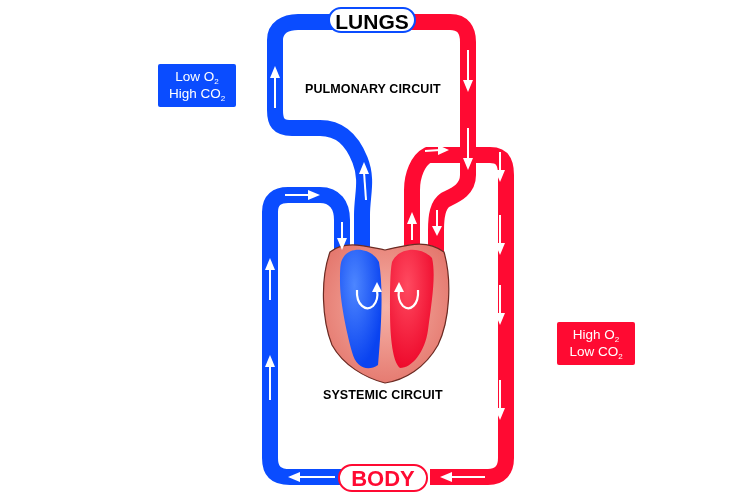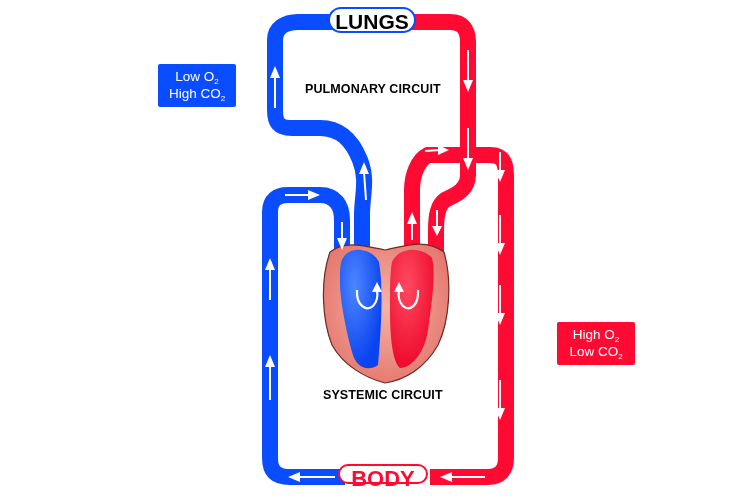--- a/index.html
+++ b/index.html
@@ -94,21 +94,21 @@
     <polygon points="300,472 288,477 300,482" stroke="none"></polygon>
     <line x1="485" y1="477" x2="450" y2="477"></line>
     <polygon points="452,472 440,477 452,482" stroke="none"></polygon>
   </g>
 </svg>
 
 <div class="pill" style="left:328px; top:7px; width:88px; height:26px; border:2.5px solid #0a4cff; color:#000000; font-size:21px; line-height:26px; box-sizing:border-box;">
   <span>LUNGS</span>
 </div>
 
-<div class="pill" style="left:338px; top:464px; width:90px; height:20px; border:2.5px solid #ff0a32; color:#ff0a32; font-size:22px; line-height:26px; box-sizing:border-box;">
+<div class="pill" style="left:338px; top:464px; width:90px; height:28px; border:2.5px solid #ff0a32; color:#ff0a32; font-size:22px; line-height:26px; box-sizing:border-box;">
   <span>BODY</span>
 </div>
 
 <div class="lbl" style="left:305px; top:82px;">PULMONARY CIRCUIT</div>
 <div class="lbl" style="left:323px; top:388px;">SYSTEMIC CIRCUIT</div>
 
 <div class="box" style="left:158px; top:64px; width:78px; height:43px; background:#0a4cff; padding-top:4px; box-sizing:border-box;">
   <div><span>Low O</span><sub>2</sub></div>
   <div><span>High CO</span><sub>2</sub></div>
 </div>

